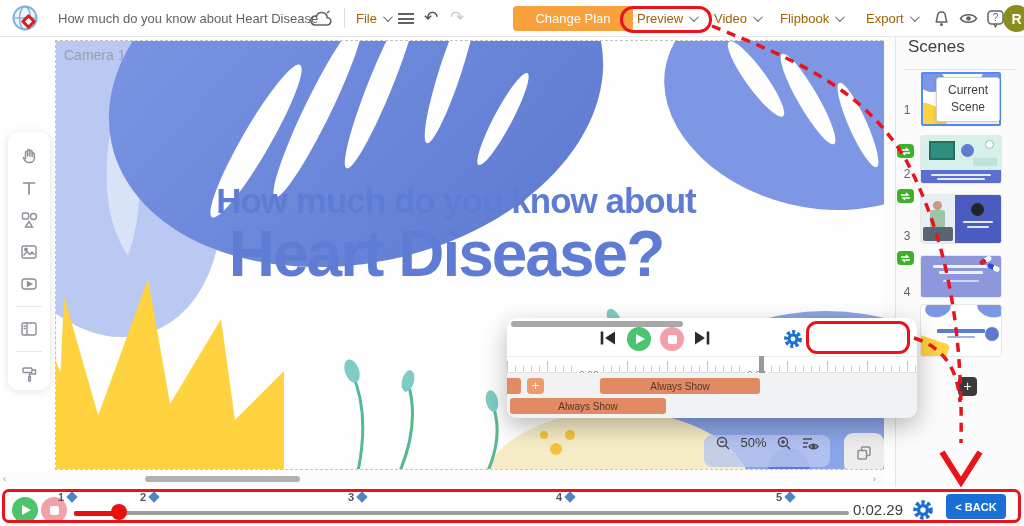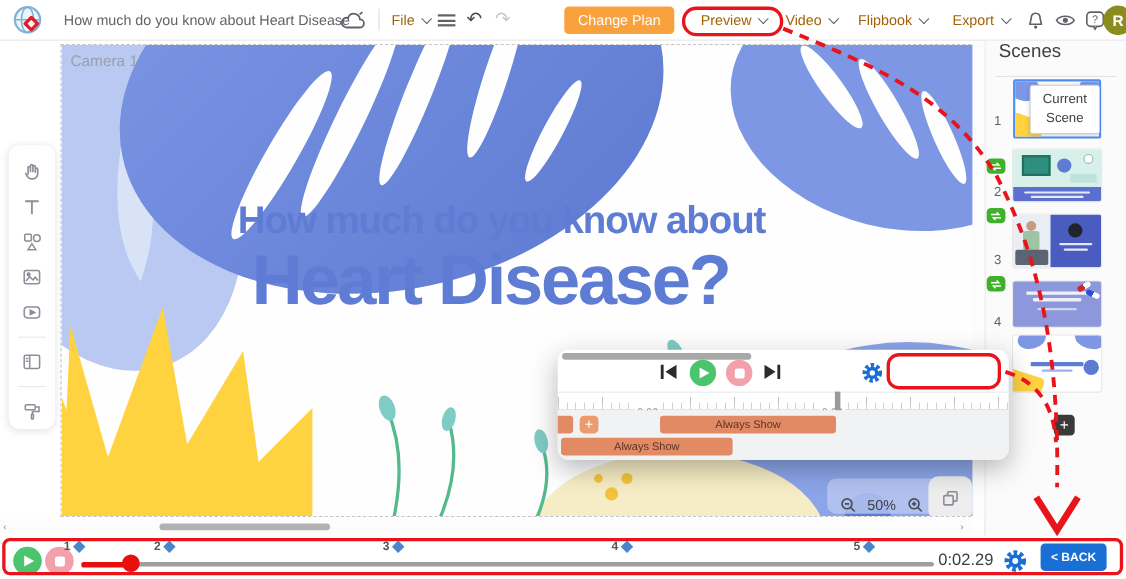--- a/index.html
+++ b/index.html
@@ -15,21 +15,21 @@
              font-size:13px;color:#5f6368;white-space:nowrap;}
   .tb-divider{position:absolute;top:8px;width:1px;height:20px;background:#ddd;}
   .menu-item{position:absolute;top:0;height:37px;display:flex;align-items:center;
              font-size:13px;color:#a16207;gap:6px;cursor:default;}
   .chev{width:7px;height:7px;border-right:1.5px solid #5f6368;border-bottom:1.5px solid #5f6368;
         transform:rotate(45deg) translateY(-2px);}
   .burger{position:absolute;left:398px;top:13px;width:16px;height:11px;
           border-top:2px solid #5f6368;border-bottom:2px solid #5f6368;}
   .burger::after{content:"";position:absolute;left:0;top:2.5px;width:16px;height:2px;background:#5f6368;}
   .arrow-gl{position:absolute;top:5px;font-size:17px;line-height:26px;}
-  .btn-orange{position:absolute;left:513px;top:6px;width:100px;height:25px;background:#f9a13c;
+  .btn-orange{position:absolute;left:513px;top:6px;width:120px;height:25px;background:#f9a13c;
               color:#fff;font-size:13px;border-radius:4px;display:flex;align-items:center;
               justify-content:center;}
   .avatar{position:absolute;left:1003px;top:5px;width:27px;height:27px;border-radius:50%;
           background:#8a8c1e;color:#fff;font-size:14px;font-weight:bold;display:flex;
           align-items:center;justify-content:center;}
 
   
   .tool-panel{position:absolute;left:8px;top:132px;width:42px;height:258px;background:#fff;
               border-radius:10px;box-shadow:0 1px 8px rgba(0,0,0,.12);z-index:2;
               display:flex;flex-direction:column;align-items:center;padding-top:8px;}
@@ -38,22 +38,22 @@
 
   
   .canvas{position:absolute;left:55px;top:40px;width:838px;height:430px;background:#fefefe;
           border:1px dashed #c4c4c4;overflow:hidden;z-index:1;}
   .camera-label{position:absolute;left:8px;top:6px;font-size:14px;color:#9aa0a6;z-index:3;}
   .slide-t1{position:absolute;left:0;top:140px;width:780px;text-align:center;
             font-size:35px;font-weight:bold;letter-spacing:-1px;color:#5e7cd3;z-index:2;padding-left:20px;}
   .slide-t2{position:absolute;left:0;top:176px;width:780px;text-align:center;
             font-size:64px;font-weight:bold;letter-spacing:-2px;color:#5e7cd3;z-index:2;}
   .zoom-pill{position:absolute;left:648px;top:394px;width:126px;height:32px;
-             background:rgba(186,200,240,.8);border-radius:8px;display:flex;align-items:flex-end;
-             justify-content:center;gap:9px;z-index:3;margin-left:48px;}
+             background:rgba(186,200,240,.8);border-radius:8px;display:flex;align-items:flex-start;
+             justify-content:center;gap:9px;z-index:3;}
   .zoom-val{font-size:13px;color:#3c4043;}
   .dup-btn{position:absolute;left:788px;top:392px;width:40px;height:40px;background:#ededed;
            border-radius:9px;display:flex;align-items:center;justify-content:center;z-index:3;}
 
   
   .hscroll{position:absolute;left:0;top:472px;width:884px;height:13px;background:#fcfcfc;z-index:2;}
   .hthumb{position:absolute;left:145px;top:4px;width:155px;height:6px;background:#b1b1b1;border-radius:3px;}
   .scr-arrow{position:absolute;top:2px;font-size:9px;color:#888;}
   .vscroll{position:absolute;left:884px;top:37px;width:11px;height:435px;background:#fcfcfc;z-index:2;}
 

